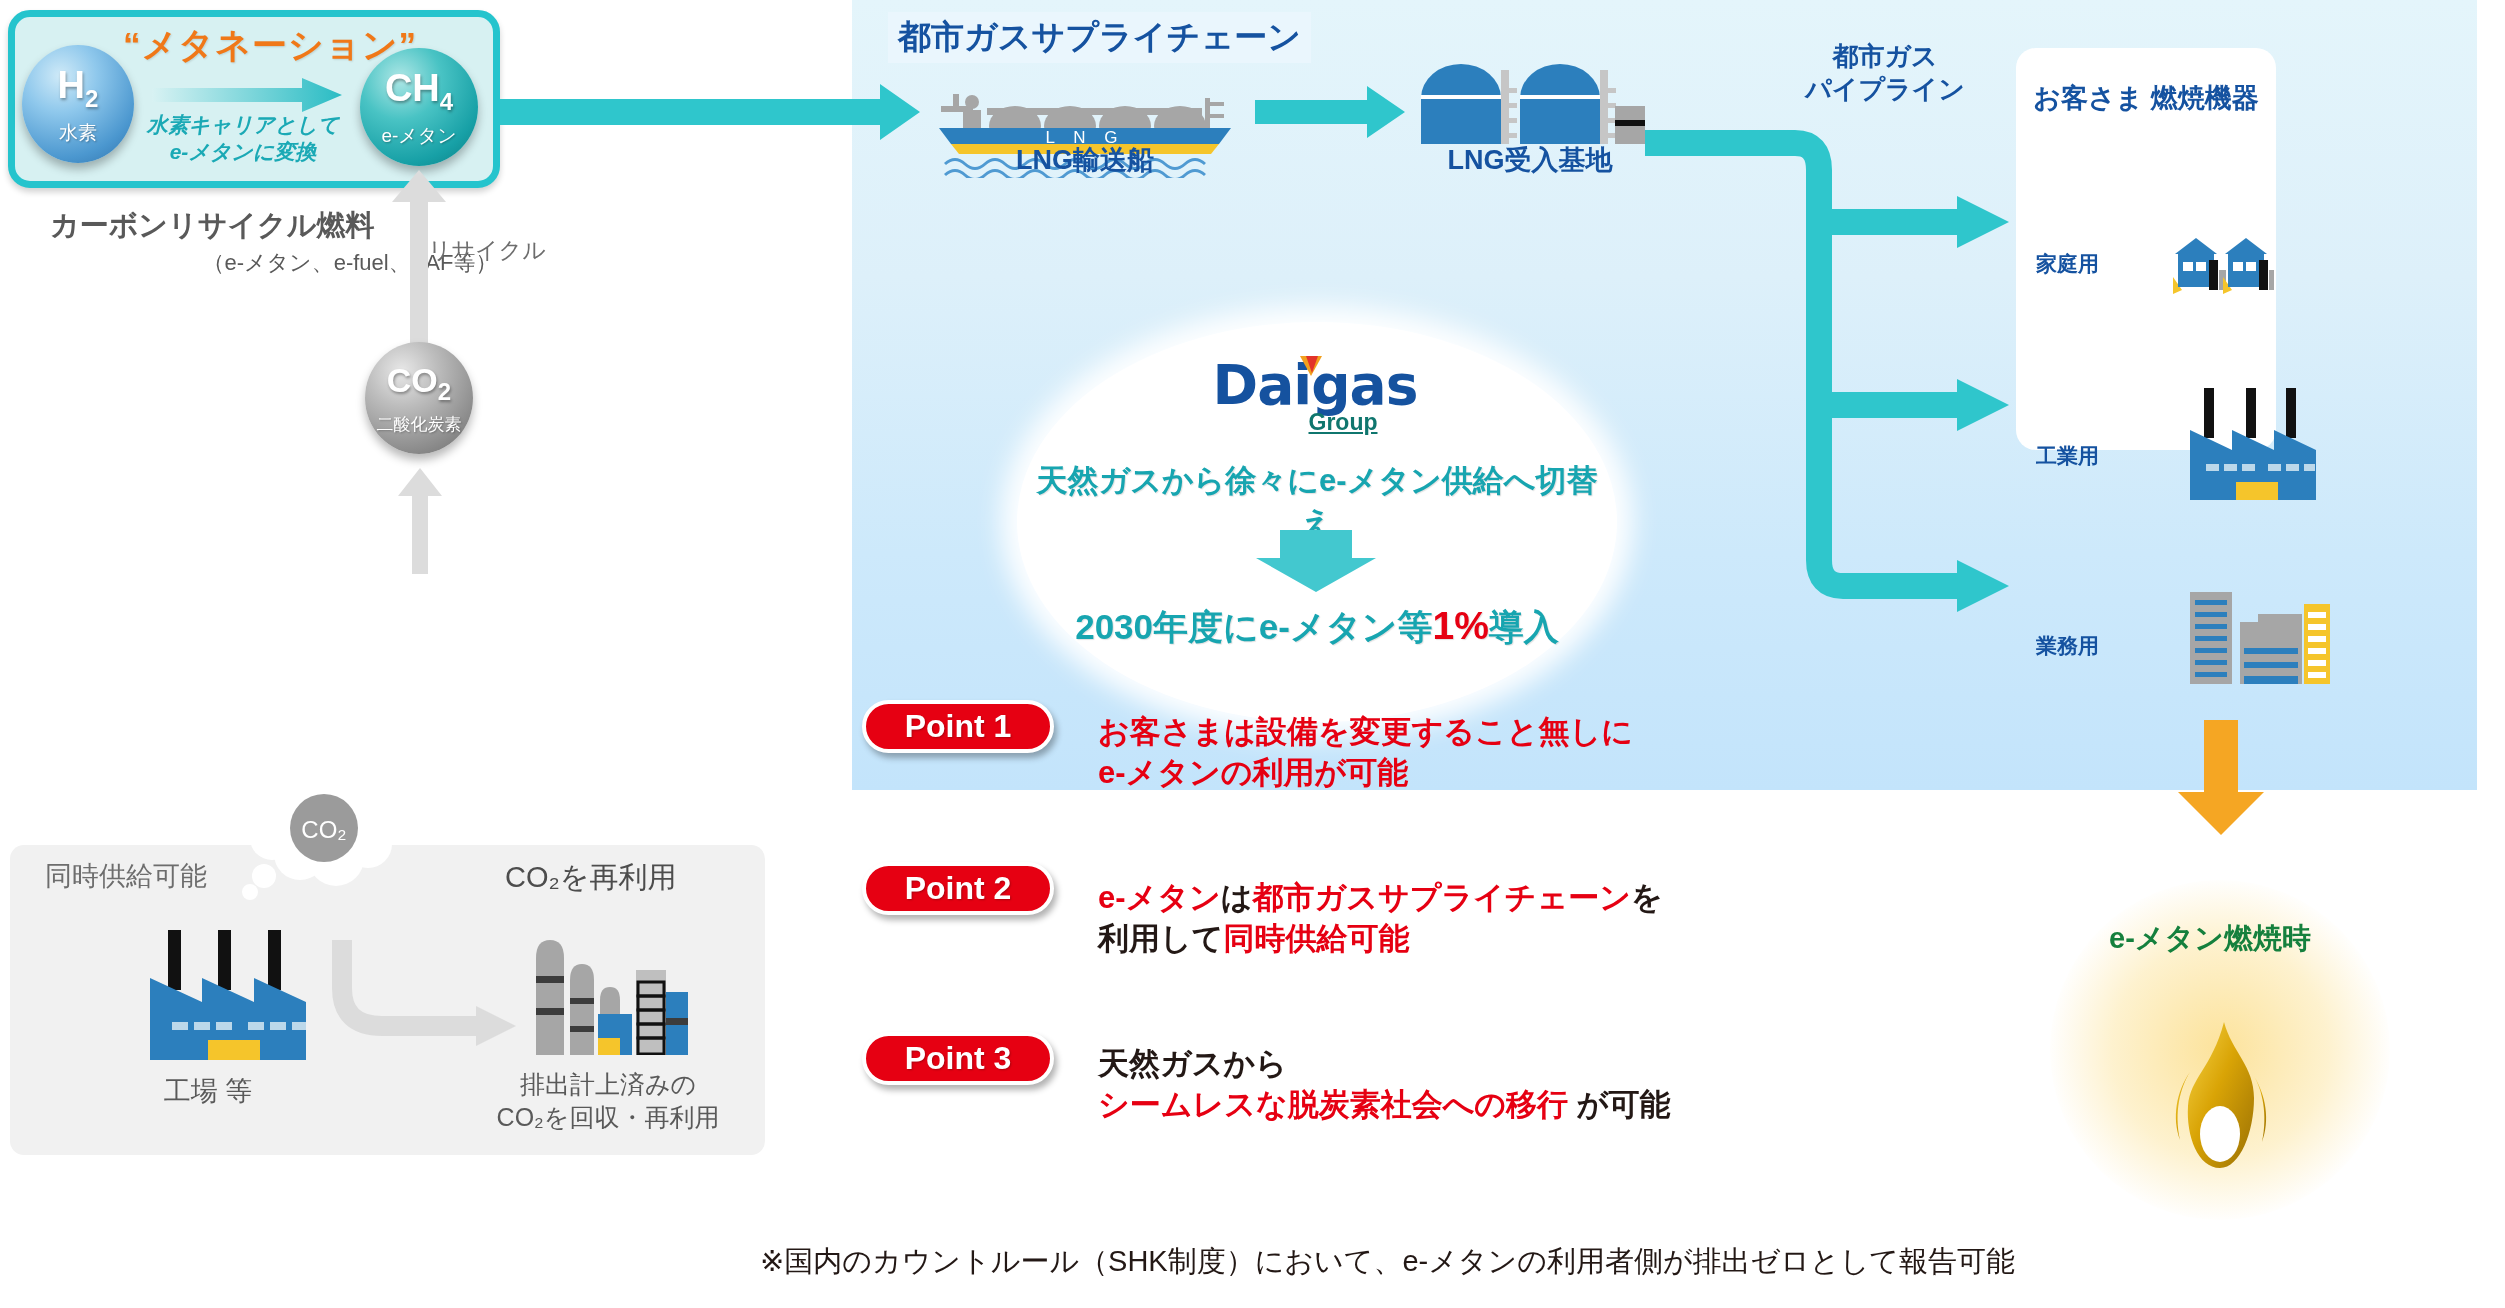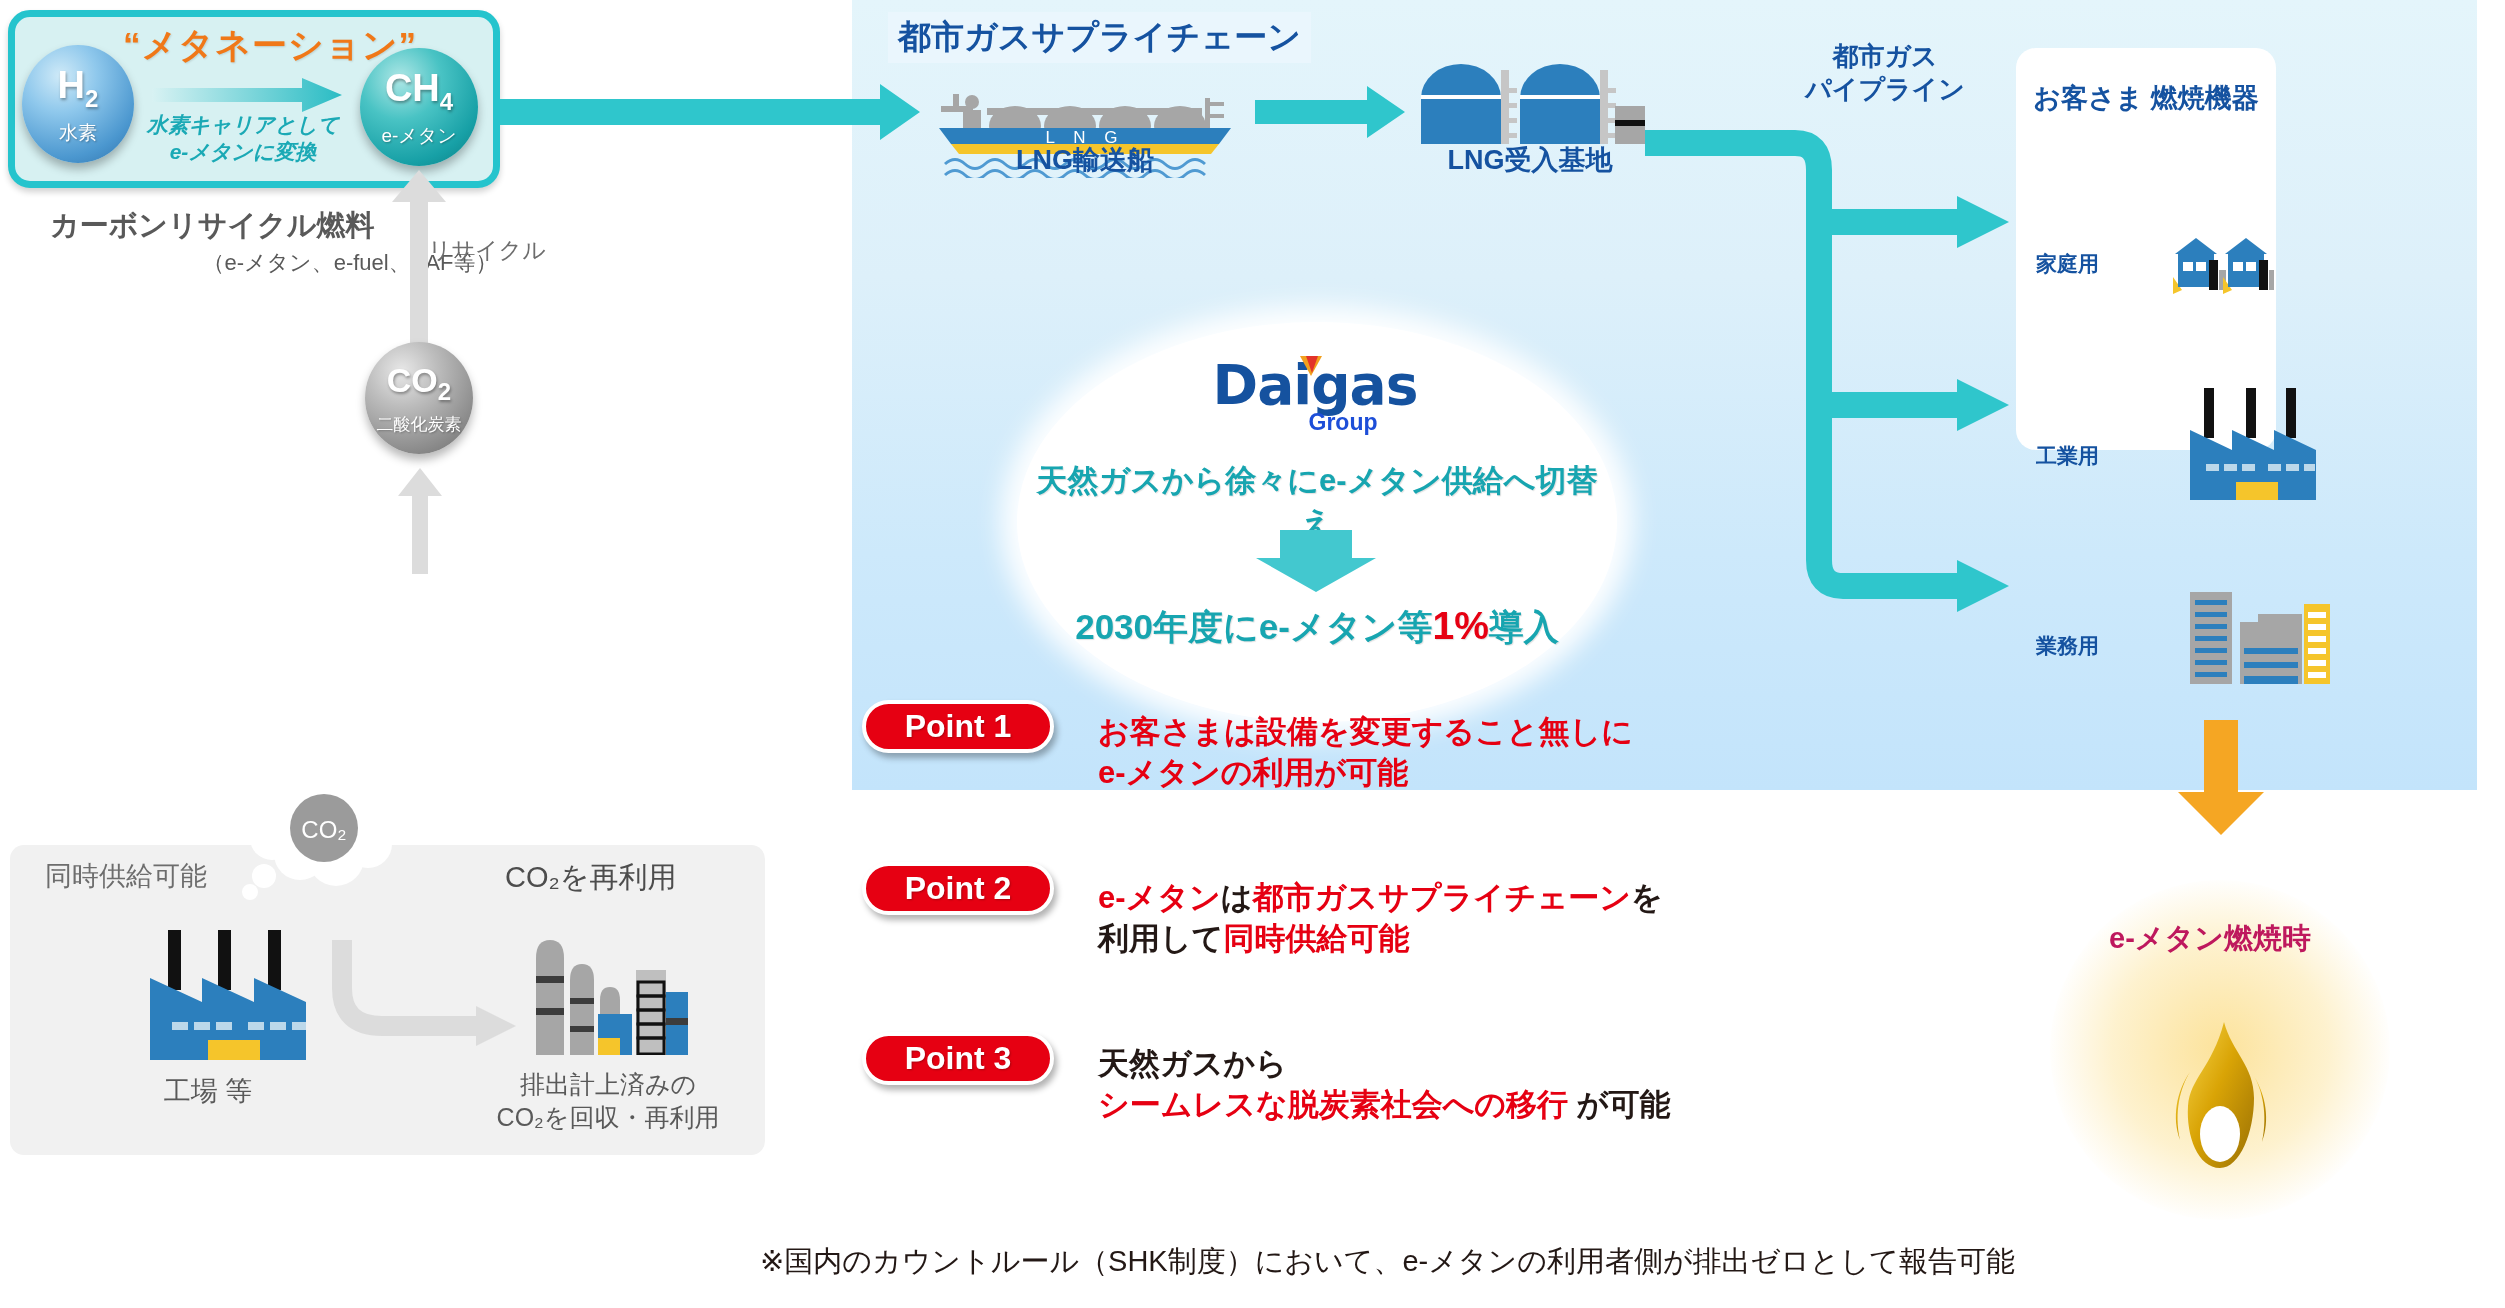--- a/index.html
+++ b/index.html
@@ -60,41 +60,41 @@
   #oval-line1{left:1027px;top:460px;width:580px;text-align:center;color:#17a5b0;
      font-size:31px;font-weight:bold;text-shadow:1px 1px 1px rgba(0,0,0,.12);}
   #oval-line2{left:1027px;top:604px;width:580px;text-align:center;color:#17a5b0;
      font-size:35px;font-weight:bold;text-shadow:1px 1px 1px rgba(0,0,0,.12);}
   #oval-line2 .pct{color:#e60012;font-size:39px;}
 
   
   #daigas{left:1190px;top:358px;width:250px;text-align:center;}
   #daigas .d{color:#15529f;font-size:55px;font-weight:bold;letter-spacing:-1px;line-height:1;
      font-family:"DejaVu Sans",sans-serif;}
-  #daigas .g{color:#1d4ed8;font-size:23px;font-weight:bold;display:block;
-     margin-top:-4px;margin-left:56px;}
+  #daigas .g{color:#0f766e;font-size:23px;font-weight:bold;display:block;
+     margin-top:-4px;margin-left:56px;text-decoration:underline;}
   #daigas-mark{left:1300px;top:356px;width:0;height:0;
      border-left:11px solid transparent;border-right:11px solid transparent;
      border-top:20px solid #f2a01e;}
   #daigas-mark2{left:1306px;top:356px;width:0;height:0;
      border-left:6px solid transparent;border-right:6px solid transparent;
      border-top:17px solid #e2342a;}
 
   
   .point-pill{width:192px;height:53px;border-radius:27px;background:#e60012;
      border:4px solid #ffffff;box-sizing:border-box;color:#fff;font-size:32px;font-weight:bold;
      display:flex;align-items:center;justify-content:center;
      box-shadow:3px 5px 6px rgba(0,0,0,.3);text-shadow:1px 1px 2px rgba(0,0,0,.25);}
   .point-text{font-size:31px;font-weight:bold;line-height:1.32;color:#e60012;}
   .pt-black{color:#231815;}
 
   
   #glow{left:2050px;top:880px;width:340px;height:340px;border-radius:50%;
      background:radial-gradient(circle,rgba(252,225,150,.95) 0%,rgba(253,236,186,.7) 45%,rgba(255,255,255,0) 72%);}
-  #zero-text{left:2030px;top:920px;width:360px;text-align:center;color:#be185d;
+  #zero-text{left:2030px;top:920px;width:360px;text-align:center;color:#15803d;
      font-size:29px;font-weight:bold;line-height:1.3;}
   #zero-text .mk{font-size:20px;vertical-align:super;}
 
   
   #footnote{left:760px;top:1242px;color:#231815;font-size:29px;}
 
   
   .teal{fill:#2fc6cc;}
   svg{display:block;}
 </style>

